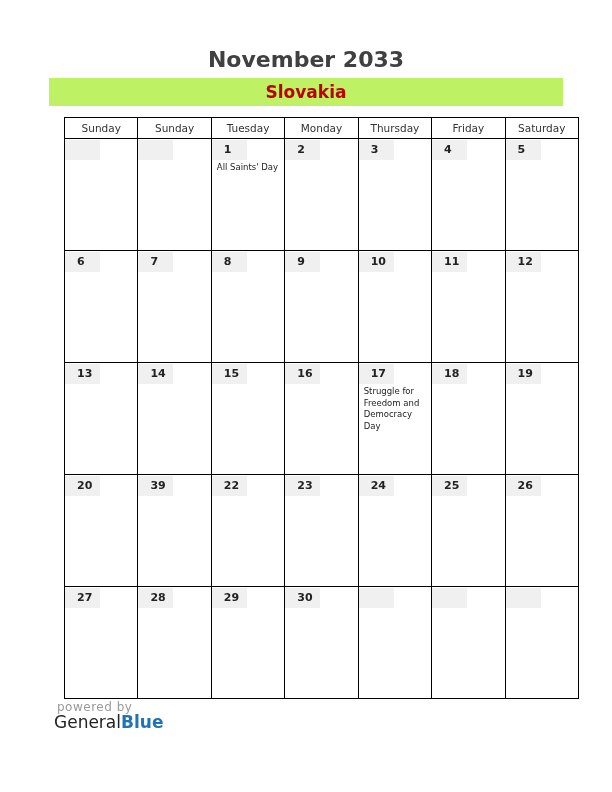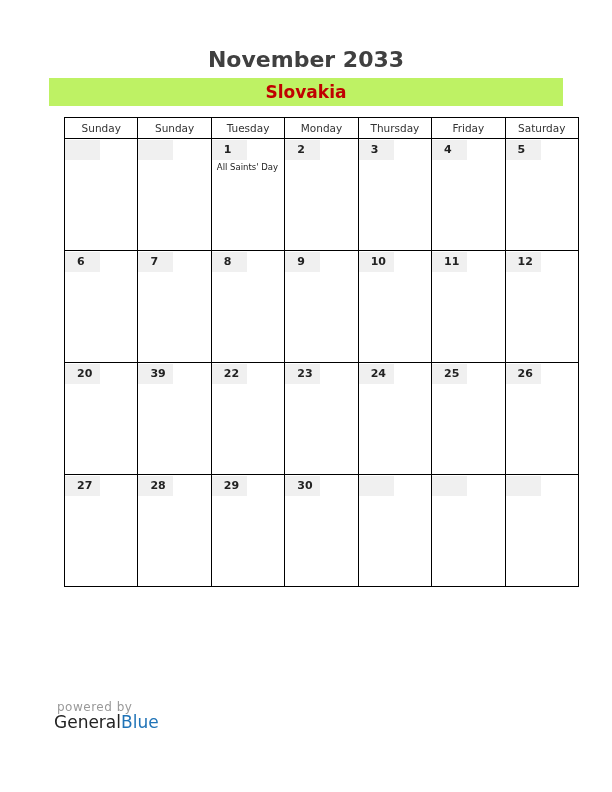--- a/index.html
+++ b/index.html
@@ -7,21 +7,21 @@
   .title { position: absolute; top: 47px; left: 0; width: 612px; text-align: center; font-size: 22px; font-weight: bold; color: #404040; }
   .country-bar { position: absolute; top: 78px; left: 49px; width: 514px; height: 28px; background: #bef264; }
   .country { display: block; text-align: center; line-height: 28px; font-size: 17px; font-weight: bold; color: #c00000; }
   table.cal { position: absolute; top: 117px; left: 49px; width: 515px; border-collapse: collapse; table-layout: fixed; margin-left: 15px; }
   table.cal th { height: 20px; border: 1px solid #000; font-weight: normal; font-size: 10.5px; color: #333; padding: 0; }
   table.cal td { height: 111px; border: 1px solid #000; vertical-align: top; padding: 0; position: relative; }
   .daynum { display: block; width: 35px; height: 20px; background: #f0f0f0; font-size: 11px; font-weight: bold; color: #222; line-height: 20px; padding-left: 12px; box-sizing: border-box; margin-top: 1px; }
   .holiday { display: block; font-size: 8.5px; color: #222; padding: 2px 5px 0 5px; line-height: 11.5px; }
   .footer-powered { position: absolute; top: 700px; left: 57px; font-size: 12px; color: #999; letter-spacing: 0.5px; }
   .footer-brand { position: absolute; top: 712px; left: 54px; font-size: 17px; color: #222; }
-  .footer-brand .blue { color: #1f73b7; }
+  .footer-brand .blue { color: #1f73b7; font-weight: bold; }
 </style>
 </head>
 <body>
 
 <div class="title">November 2033</div>
 <div class="country-bar">
   <span class="country">Slovakia</span>
 </div>
 
 <table class="cal">
@@ -79,20 +79,44 @@
         </td>
       <td>
           <span class="daynum">11</span>
         </td>
       <td>
           <span class="daynum">12</span>
         </td>
     </tr>
     <tr>
       <td>
+          <span class="daynum">13</span>
+        </td>
+      <td>
+          <span class="daynum">14</span>
+        </td>
+      <td>
+          <span class="daynum">15</span>
+        </td>
+      <td>
+          <span class="daynum">16</span>
+        </td>
+      <td>
+          <span class="daynum">17</span>
+          <span class="holiday">Struggle for Freedom and Democracy Day</span>
+        </td>
+      <td>
+          <span class="daynum">18</span>
+        </td>
+      <td>
+          <span class="daynum">19</span>
+        </td>
+    </tr>
+    <tr>
+      <td>
           <span class="daynum">20</span>
         </td>
       <td>
           <span class="daynum">39</span>
         </td>
       <td>
           <span class="daynum">22</span>
         </td>
       <td>
           <span class="daynum">23</span>

